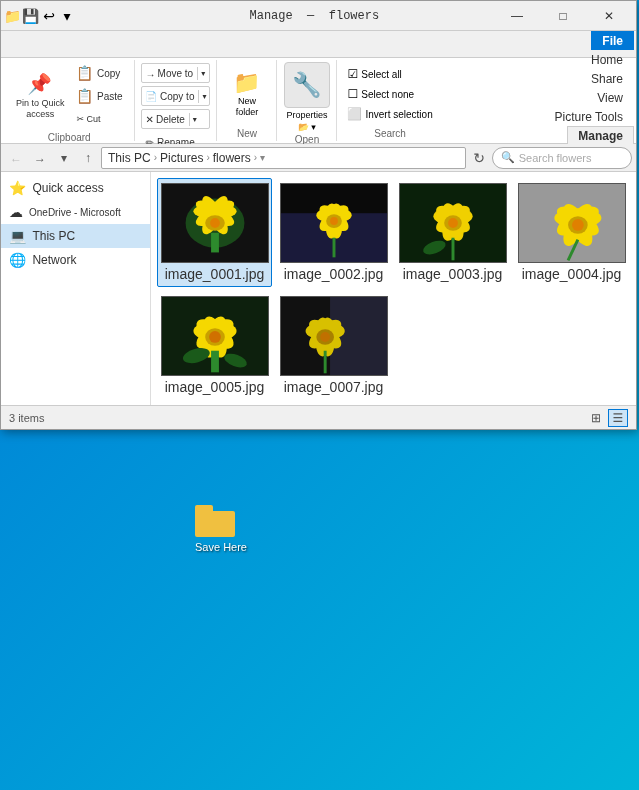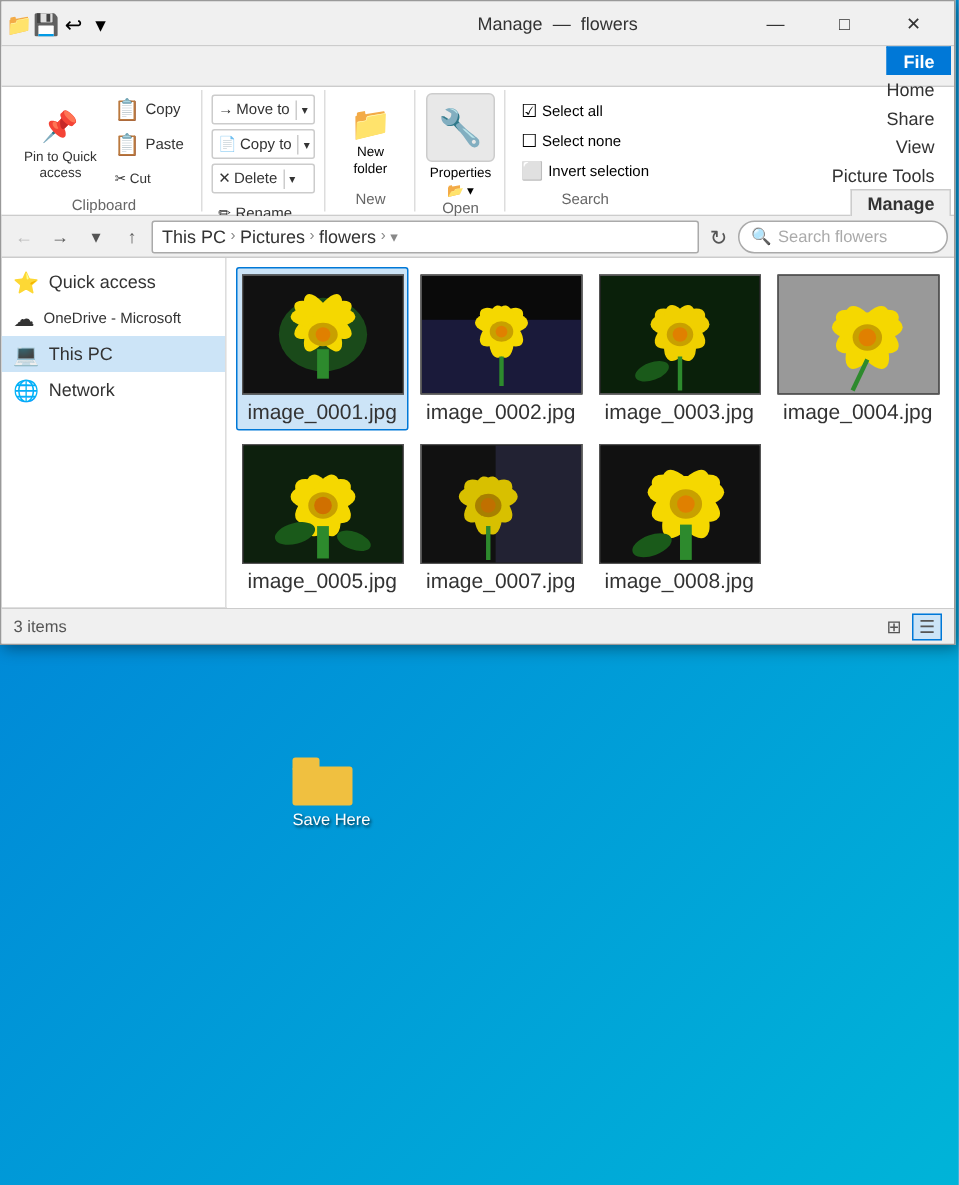--- a/index.html
+++ b/index.html
@@ -91,23 +91,24 @@
       flex: 1;
     }
     .qat-icon {
       width: 16px; height: 16px;
       display: flex; align-items: center; justify-content: center;
       font-size: 14px;
       cursor: pointer;
     }
     .title-bar-title {
       flex: 1;
-      text-align: center;
+      text-align: left;
       font-size: 12px;
       color: #333;
+      font-family: Liberation Mono, monospace;
     }
     .window-controls {
       display: flex;
       gap: 0;
     }
     .win-btn {
       width: 46px; height: 30px;
       display: flex; align-items: center; justify-content: center;
       cursor: pointer;
       font-size: 12px;
@@ -753,37 +754,20 @@
               <ellipse cx="45" cy="41" rx="20" ry="9" fill="#d8c000" transform="rotate(80 45 41)"></ellipse>
               <ellipse cx="45" cy="41" rx="20" ry="9" fill="#d8c000" transform="rotate(-80 45 41)"></ellipse>
               <ellipse cx="45" cy="41" rx="9" ry="8" fill="#a88000"></ellipse>
               <circle cx="45" cy="41" r="5" fill="#c07000"></circle>
               <line x1="45" y1="55" x2="45" y2="78" stroke="#2d8a2d" stroke-width="3"></line>
             </svg>
           </div>
           <span class="file-name">image_0007.jpg</span>
         </div>
 
-        <div class="file-item">
-          <div class="file-thumb">
-            <svg width="108" height="80" viewBox="0 0 108 80">
-              <rect width="108" height="80" fill="#111"></rect>
-              <ellipse cx="58" cy="36" rx="26" ry="11" fill="#f5d800" transform="rotate(-30 58 36)"></ellipse>
-              <ellipse cx="58" cy="36" rx="26" ry="11" fill="#f5d800" transform="rotate(30 58 36)"></ellipse>
-              <ellipse cx="58" cy="32" rx="26" ry="11" fill="#f5d800"></ellipse>
-              <ellipse cx="58" cy="40" rx="26" ry="11" fill="#f5d800" transform="rotate(60 58 40)"></ellipse>
-              <ellipse cx="58" cy="40" rx="26" ry="11" fill="#f5d800" transform="rotate(-60 58 40)"></ellipse>
-              <ellipse cx="58" cy="40" rx="11" ry="10" fill="#c8a000"></ellipse>
-              <circle cx="58" cy="40" r="6" fill="#e08000"></circle>
-              <rect x="54" y="54" width="8" height="24" fill="#2d8a2d"></rect>
-              <ellipse cx="35" cy="68" rx="14" ry="7" fill="#1a5a1a" transform="rotate(-20 35 68)"></ellipse>
-            </svg>
-          </div>
-          <span class="file-name">image_0008.jpg</span>
-        </div>
 
       </div>
     </div>
 
     <div class="status-bar">
       <span>3 items</span>
       <div class="status-bar-right">
         <div class="view-btn">⊞</div>
         <div class="view-btn active">☰</div>
       </div>

